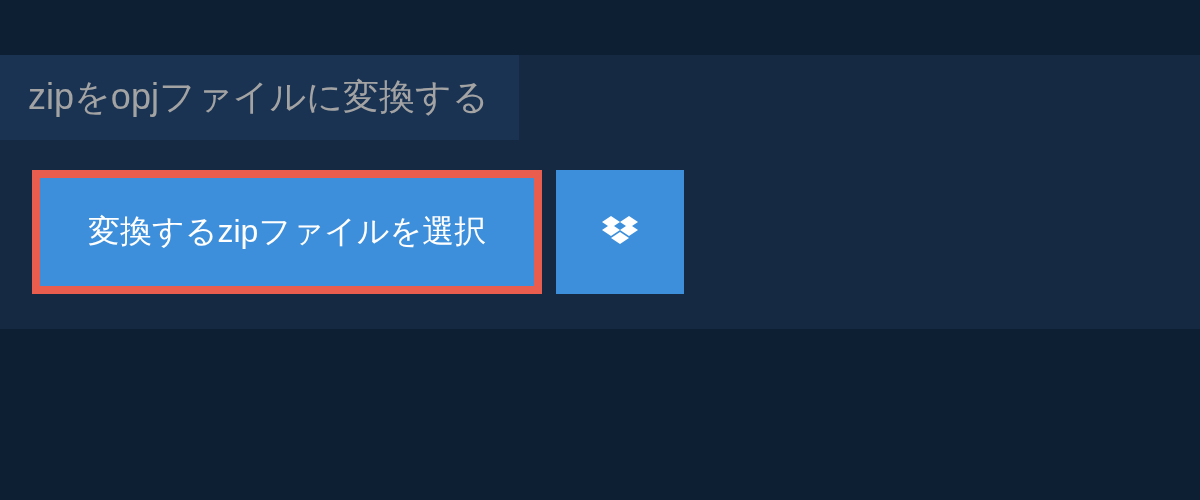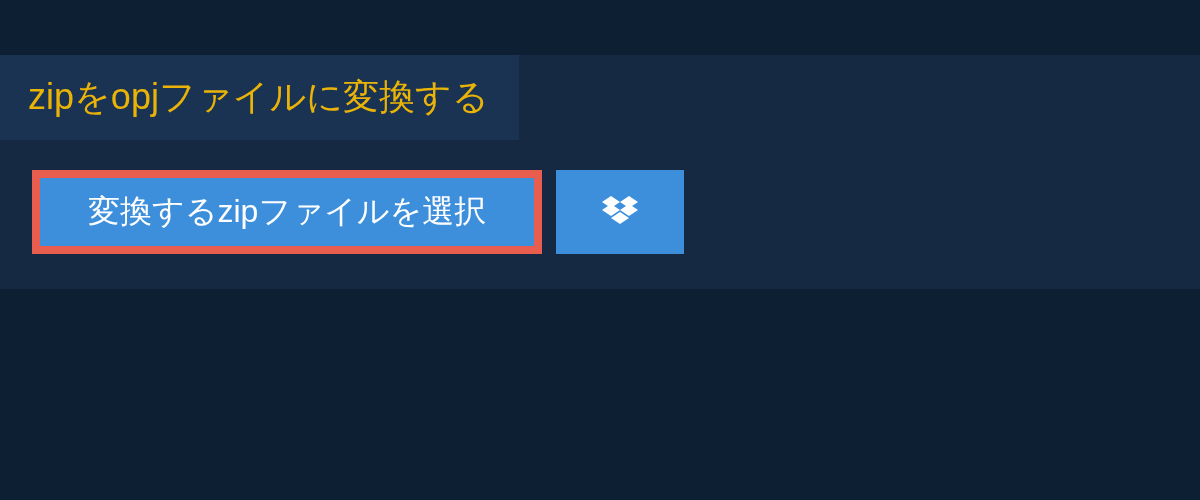--- a/index.html
+++ b/index.html
@@ -14,41 +14,41 @@
       font-family: -apple-system, BlinkMacSystemFont, "Segoe UI", "Hiragino Sans", "Meiryo", sans-serif;
       overflow: hidden;
     }
     .panel {
       background-color: #152a42;
       margin-top: 55px;
       padding-bottom: 35px;
       width: 100%;
     }
     .heading {
-      color: #eab308;
+      color: #a3a3a3;
       font-size: 36px;
       font-weight: 400;
       background-color: #1a3352;
       display: inline-block;
       padding: 18px 30px 18px 28px;
     }
     .button-row {
       display: flex;
       margin-top: 30px;
       margin-left: 32px;
       gap: 14px;
       align-items: stretch;
     }
     .select-button {
       background-color: #3d8fdb;
       border: 8px solid #e85d4e;
       color: #ffffff;
       font-size: 32px;
       font-weight: 400;
-      padding: 12px 48px;
+      padding: 32px 48px;
       cursor: pointer;
       display: flex;
       align-items: center;
       justify-content: center;
     }
     .dropbox-button {
       background-color: #3d8fdb;
       color: #ffffff;
       width: 128px;
       cursor: pointer;

